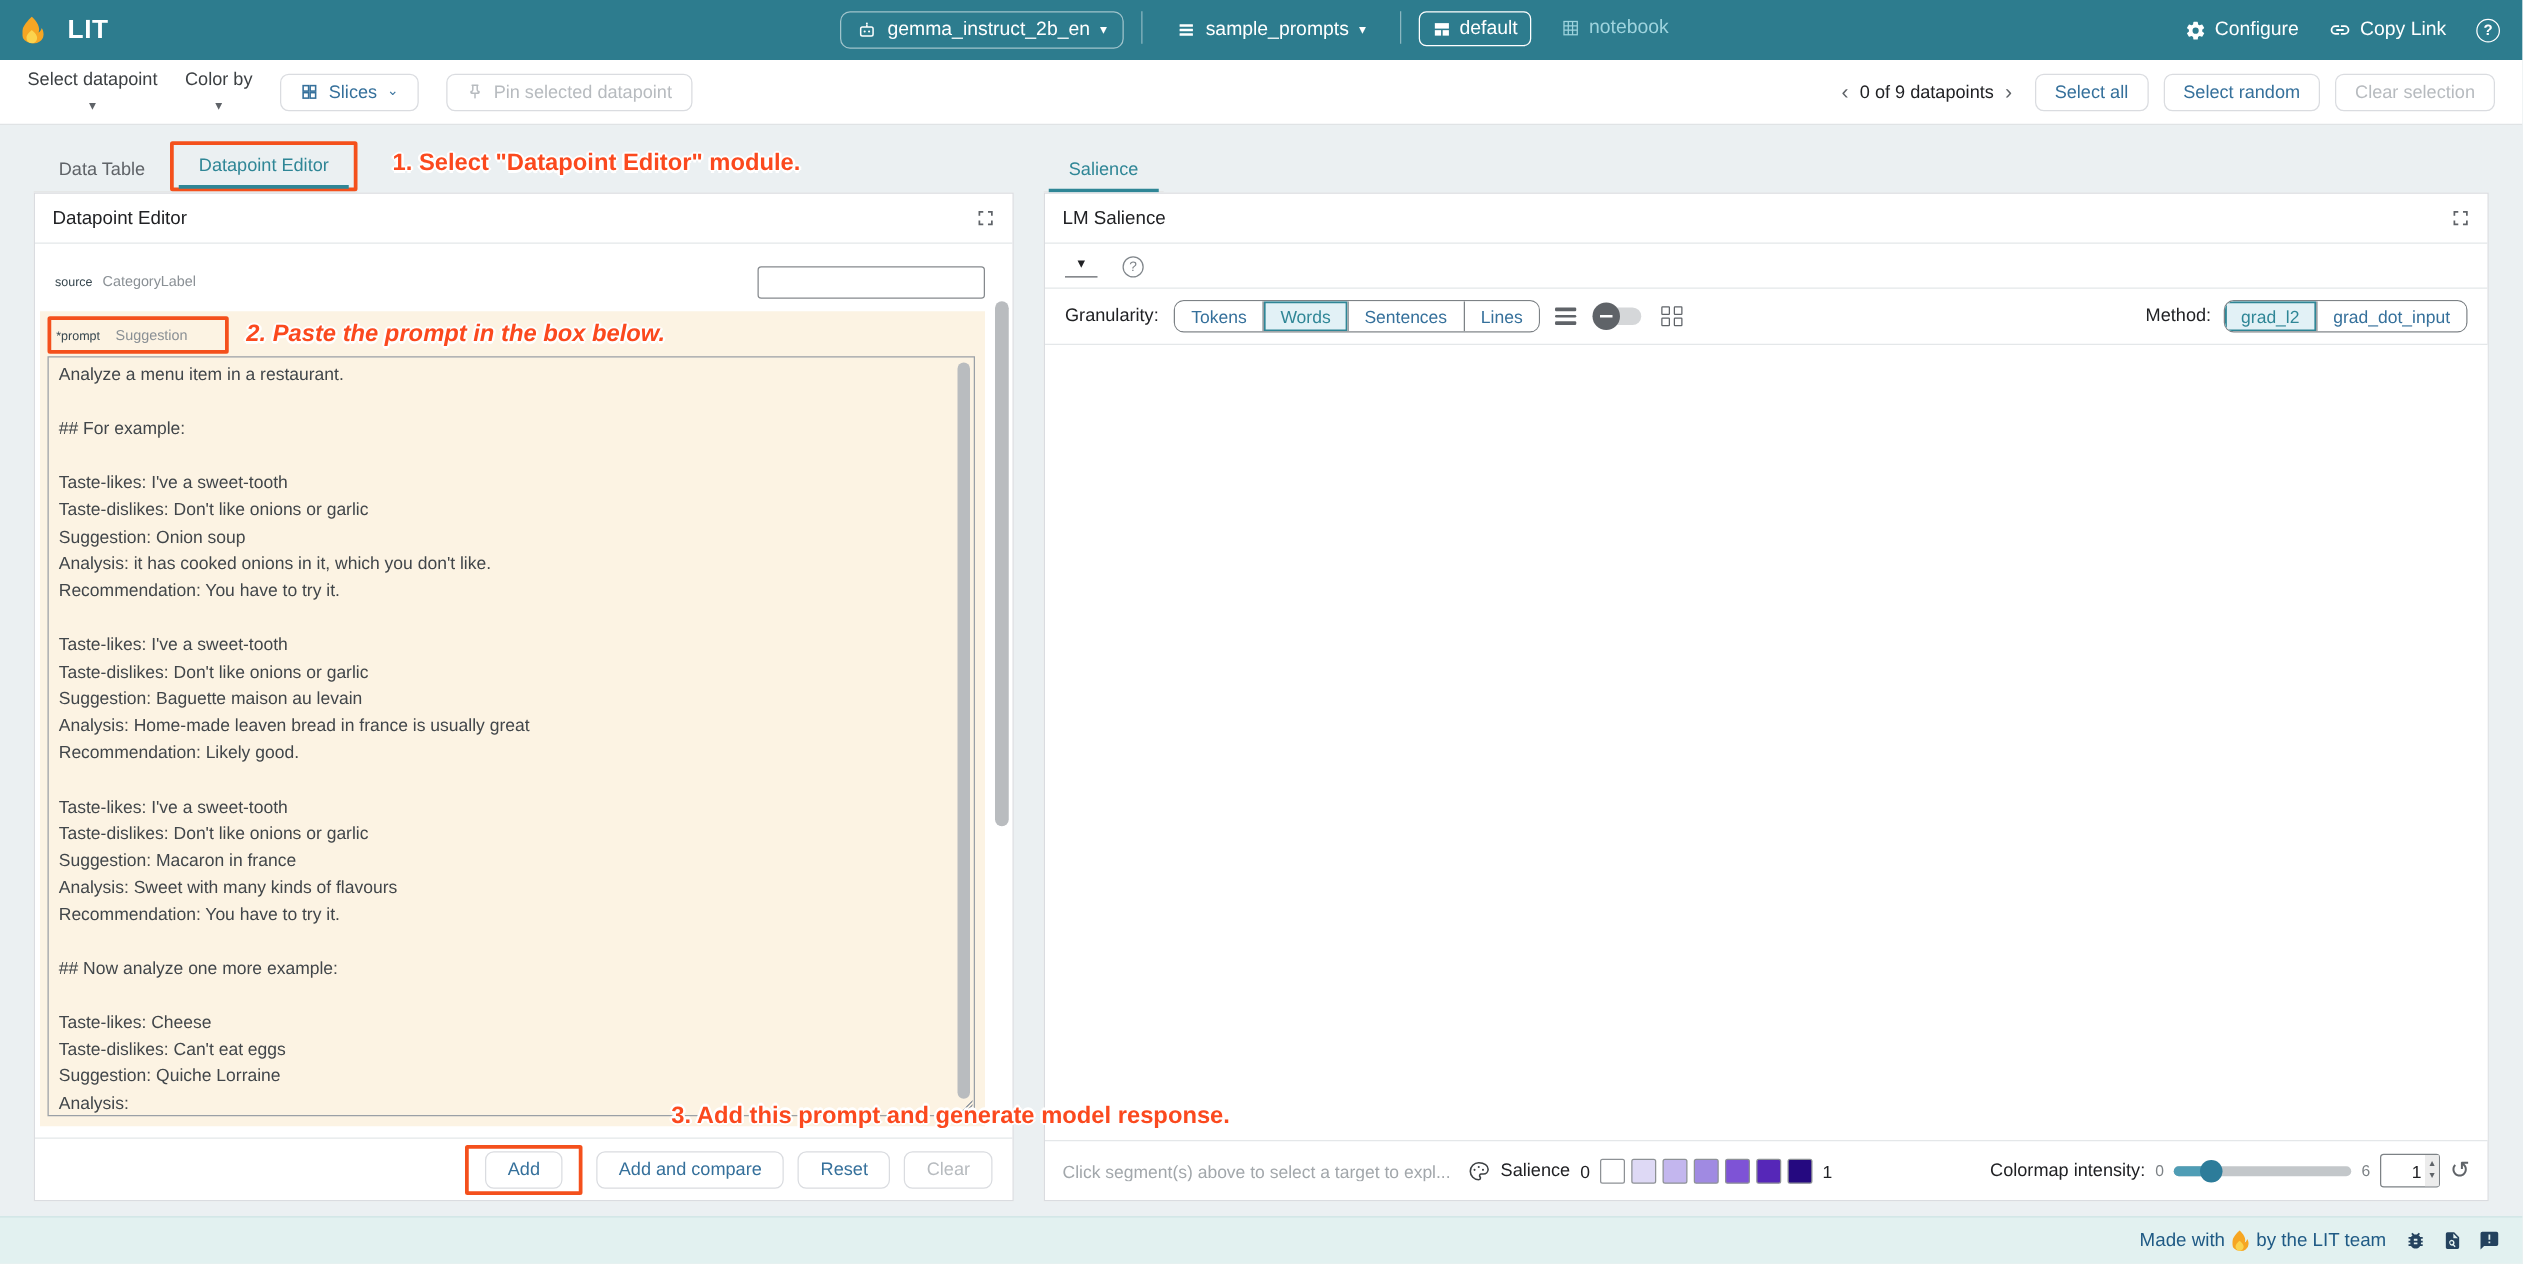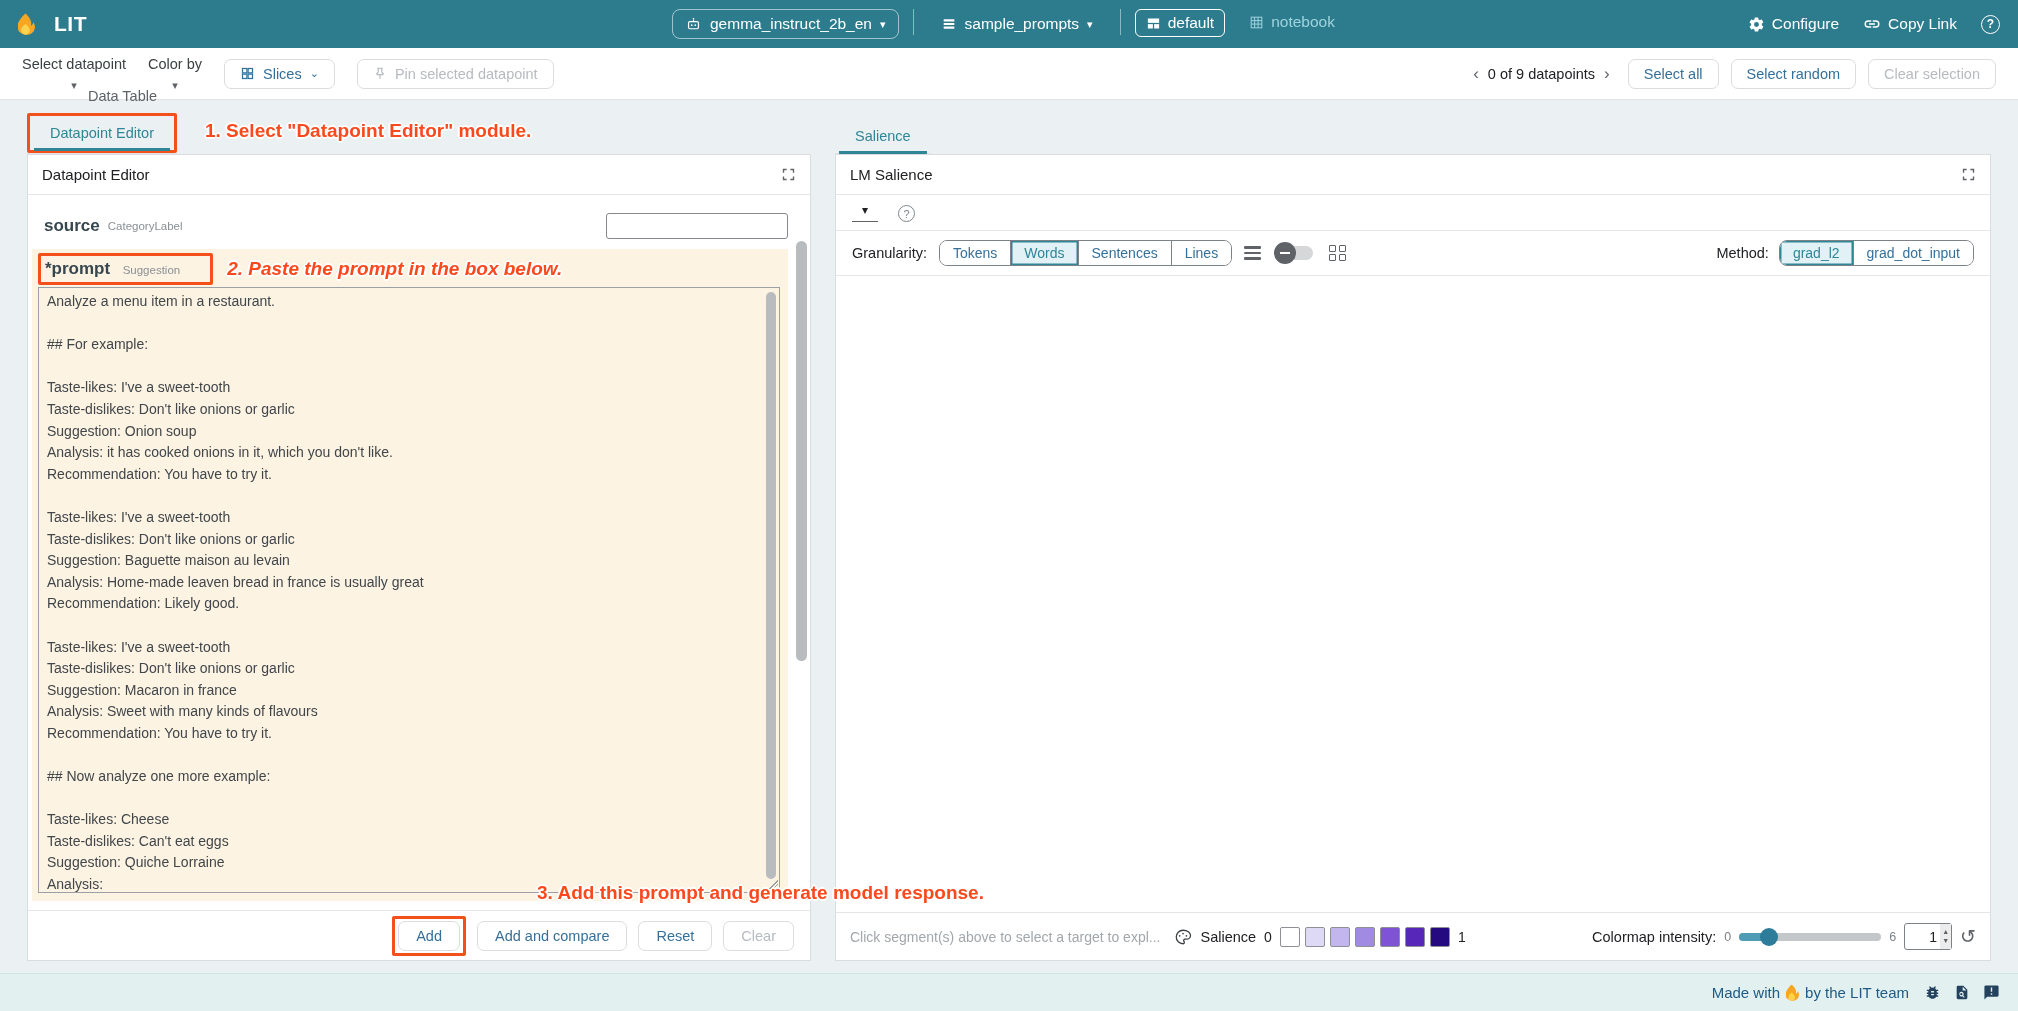--- a/index.html
+++ b/index.html
@@ -29,34 +29,34 @@
   .pager { display:flex; align-items:center; gap:9px; font-size:14.5px; color:#202124; margin-right:6px; }
   .pager .chev { color:#5f6368; font-size:17px; cursor:pointer; }
 
   
   .main { height:873px; padding:10px 27px 12px; display:flex; gap:24px; }
   .col { display:flex; flex-direction:column; height:100%; }
   .col-left { width:784px; }
   .col-right { flex:1; }
 
   .tabrow { height:44px; display:flex; align-items:flex-end; }
-  .tabs-wrap { display:flex; align-items:flex-end; border-bottom:1px solid #e4e4e4;flex-direction:column; }
+  .tabs-wrap { display:flex; align-items:flex-end; border-bottom:1px solid #e4e4e4; }
   .tab { padding:9px 20px 9px; font-size:14.5px; color:#5f6368; cursor:pointer; position:relative; white-space:nowrap; }
   .tab.sel { color:#2f8696; }
   .tab.sel::after { content:""; position:absolute; left:4px; right:4px; bottom:-1px; height:3px; background:#2f8696; }
 
   .panel { flex:1; background:#fff; border:1px solid #dadce0; display:flex; flex-direction:column; position:relative; }
   .panel-header { height:40px; display:flex; align-items:center; padding:0 14px; border-bottom:1px solid #e4e7e9; }
   .panel-title { font-size:15px; color:#202124; }
   .expand-ic { margin-left:auto; color:#5f6368; cursor:pointer; display:flex; }
 
   
   .dp-body { flex:1; position:relative; padding:10px 22px 0 4px; display:flex; flex-direction:column; }
   .field-row { display:flex; align-items:center; padding:8px 0 10px 12px; }
-  .field-name { font-size:17px; font-weight:700; color:#37474f; }
+  .field-name { font-size:10px; font-weight:400; color:#37474f; }
   .field-type { font-size:11.5px; color:#8a9095; margin-left:8px; }
   .source-input { margin-left:auto; width:182px; height:26px; border:1px solid #85898d; border-radius:3px; background:#fff; font:13px "Liberation Sans",sans-serif; padding:0 6px; }
   .prompt-section { background:#fcf3e3; padding:4px 8px 8px 6px; position:relative; flex:1; display:flex; flex-direction:column; }
   .prompt-label-row { display:flex; align-items:center; margin-bottom:2px; position:relative; z-index:4; }
   .redbox { border:3px solid #f4501c; border-radius:2px; }
   .redbox-inline { display:inline-block; padding:3px 30px 3px 4px; }
   .annotation { color:#fb491e; font-weight:700; font-size:19px; white-space:nowrap;
     text-shadow:-1px -1px 0 #fff,1px -1px 0 #fff,-1px 1px 0 #fff,1px 1px 0 #fff,2px 0 0 #fff,-2px 0 0 #fff,0 2px 0 #fff,0 -2px 0 #fff; }
   .ann-2 { margin-left:14px;font-style:italic; }
   .ann-1 { margin-left:28px; margin-bottom:12px; }
@@ -65,21 +65,21 @@
     font:14px/21.6px "Liberation Sans",sans-serif; color:#41464a; padding:3px 20px 3px 8px; }
   .fake-scroll { position:absolute; width:10px; border-radius:6px; background:#b9bcbf; }
   .ta-thumb { right:4px; top:5px; bottom:14px; }
   .outer-scroll { position:absolute; right:3px; top:46px; width:11px; height:420px; border-radius:6px; background:#b9bcbf; z-index:3; }
   .resize-corner { position:absolute; right:2px; bottom:2px; width:11px; height:11px;
     background:linear-gradient(135deg, transparent 50%, #9aa0a6 50%, #9aa0a6 56%, transparent 56%, transparent 66%, #9aa0a6 66%, #9aa0a6 72%, transparent 72%); }
   .ann-3 { position:absolute; left:505px; bottom:-3px; z-index:6; }
   .dp-footer { height:50px; border-top:1px solid #e4e7e9; margin-top:9px; display:flex; align-items:center; justify-content:flex-end; gap:11px; padding:0 16px; }
   .pbtn { border:1px solid #dadce0; border-radius:7px; background:#fff; padding:6px 17px; font-size:14.5px; color:#35709b; cursor:pointer; white-space:nowrap; }
   .pbtn.disabled { color:#b7bbbf; cursor:default; }
-  .redbox-btn { display:inline-flex; padding:2px 3px; }
+  .redbox-btn { display:inline-flex; padding:2px 13px; }
 
   
   .sal-caret-row { display:flex; align-items:center; gap:20px; padding:10px 16px 8px; border-bottom:1px solid #e4e7e9; }
   .mini-select { display:flex; flex-direction:column; align-items:center; cursor:pointer; }
   .mini-select .tri { font-size:12px; color:#202124; line-height:10px; }
   .mini-select .bar { width:26px; height:1px; background:#5f6368; margin-top:6px; }
   .q-circle { width:17px; height:17px; border:1.5px solid #80868b; border-radius:50%; color:#80868b; font-size:11px; display:flex; align-items:center; justify-content:center; cursor:pointer; }
   .gran-row { display:flex; align-items:center; gap:12px; padding:9px 16px; border-bottom:1px solid #e4e7e9; }
   .row-label { font-size:14.5px; color:#202124; white-space:nowrap; }
   .seg { display:inline-flex; border:1px solid #7d8286; border-radius:8px; overflow:hidden; }

